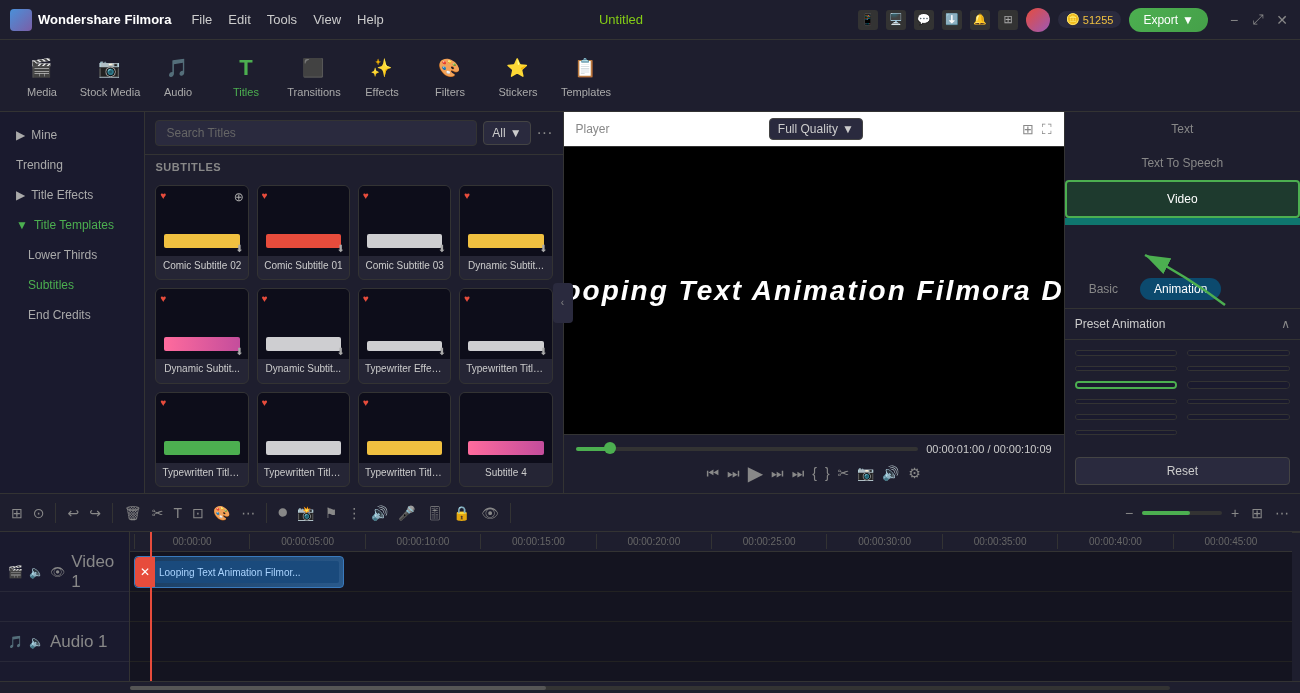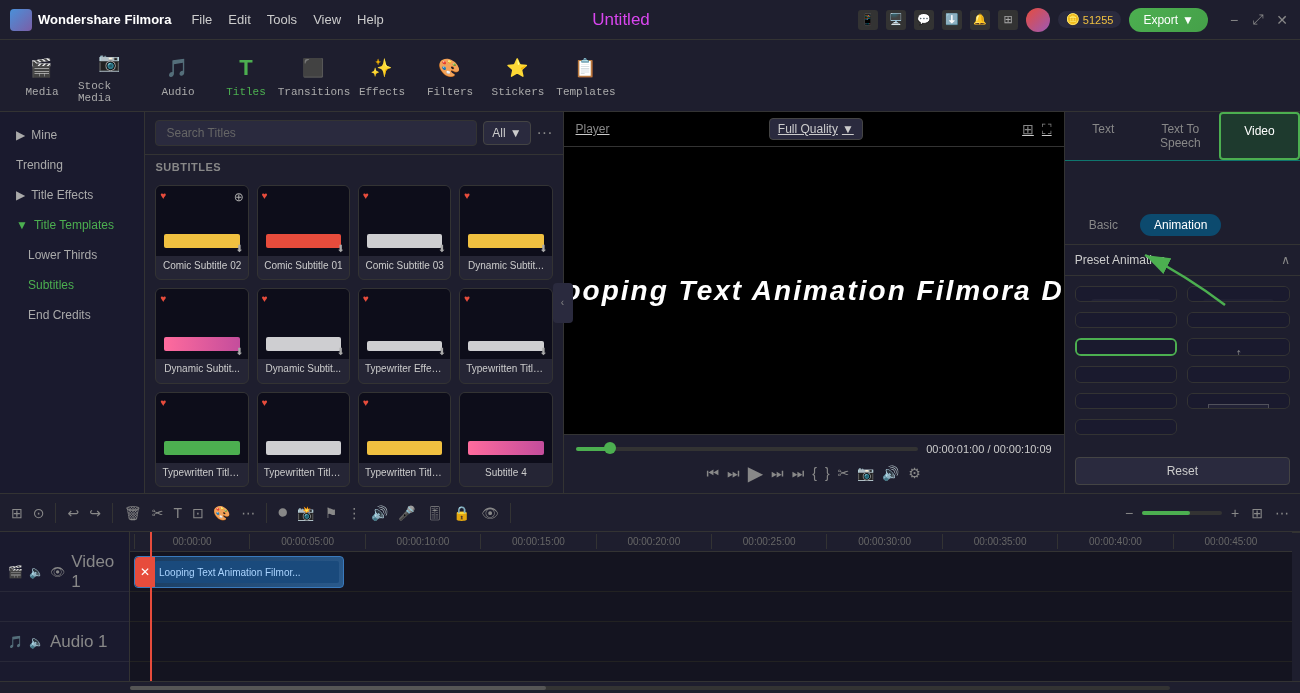--- a/index.html
+++ b/index.html
@@ -4,35 +4,35 @@
   <style>
     * { box-sizing: border-box; margin: 0; padding: 0; }
     body { font-family: 'Segoe UI', Arial, sans-serif; background: #1a1a2e; color: #ccc; width: 1300px; height: 693px; overflow: hidden; font-size: 12px; }
 
     
     .top-bar { display: flex; align-items: center; background: #1e1e2e; height: 40px; padding: 0 10px; border-bottom: 1px solid #333; }
     .app-logo { display: flex; align-items: center; gap: 6px; color: #fff; font-size: 13px; font-weight: 600; margin-right: 20px; }
     .app-logo-icon { width: 22px; height: 22px; background: linear-gradient(135deg, #4a90d9, #7b5ea7); border-radius: 4px; }
     .menu-items { display: flex; gap: 16px; color: #ccc; font-size: 13px; }
     .menu-items span { cursor: pointer; }
-    .top-center { flex: 1; text-align: center; color: #d946ef; font-size: 17px; }
+    .top-center { flex: 1; text-align: center; color: #84cc16; font-size: 13px; }
     .top-right { display: flex; align-items: center; gap: 8px; }
     .top-icon { width: 20px; height: 20px; background: #333; border-radius: 3px; display: flex; align-items: center; justify-content: center; color: #aaa; font-size: 11px; cursor: pointer; }
     .avatar { width: 24px; height: 24px; border-radius: 50%; background: linear-gradient(135deg, #e74c3c, #9b59b6); }
     .coins { background: #2a2a3e; border-radius: 12px; padding: 2px 8px; color: #f0c040; font-size: 11px; display: flex; align-items: center; gap: 3px; }
     .export-btn { background: linear-gradient(135deg, #4CAF50, #45a049); color: white; border: none; padding: 5px 14px; border-radius: 16px; font-size: 12px; cursor: pointer; display: flex; align-items: center; gap: 4px; }
     .window-controls { display: flex; gap: 8px; margin-left: 10px; }
     .win-btn { width: 16px; height: 16px; display: flex; align-items: center; justify-content: center; color: #888; cursor: pointer; font-size: 14px; }
 
     
     .toolbar { display: flex; align-items: center; background: #1e1e2e; height: 72px; padding: 0 10px; border-bottom: 1px solid #333; gap: 4px; }
     .tool-item { display: flex; flex-direction: column; align-items: center; justify-content: center; width: 64px; height: 64px; cursor: pointer; border-radius: 6px; gap: 4px; }
     .tool-item.active { color: #4CAF50; }
     .tool-icon { width: 28px; height: 28px; display: flex; align-items: center; justify-content: center; font-size: 18px; }
-    .tool-label { font-size: 11px; color: #aaa; font-family: Liberation Mono, monospace; }
+    .tool-label { font-size: 11px; color: #aaa; }
     .tool-item.active .tool-label { color: #4CAF50; }
 
     
     .left-panel { width: 160px; background: #1a1a2e; border-right: 1px solid #333; padding: 8px 0; }
     .left-item { padding: 8px 16px; cursor: pointer; color: #aaa; font-size: 12px; display: flex; align-items: center; gap: 6px; }
     .left-item.active { color: #4CAF50; }
     .indent { padding-left: 28px; }
 
     
     .titles-panel { width: 460px; background: #1e1e2e; border-right: 1px solid #333; display: flex; flex-direction: column; }
@@ -42,40 +42,40 @@
     .all-select { background: #2a2a3e; border: 1px solid #444; border-radius: 4px; padding: 4px 8px; color: #ccc; font-size: 12px; display: flex; align-items: center; gap: 4px; cursor: pointer; }
     .more-btn { color: #888; cursor: pointer; font-size: 16px; }
     .section-label { padding: 6px 10px; color: #888; font-size: 11px; font-weight: 600; letter-spacing: 0.5px; }
     .templates-grid { display: grid; grid-template-columns: repeat(4, 1fr); gap: 8px; padding: 6px 10px; overflow-y: auto; flex: 1; }
     .template-card { background: #252535; border-radius: 6px; overflow: hidden; cursor: pointer; border: 1px solid #333; }
     .template-thumb { width: 100%; height: 70px; background: #1a1a2e; position: relative; display: flex; align-items: center; justify-content: center; }
     .template-name { padding: 4px 6px; font-size: 10px; color: #ccc; text-align: center; white-space: nowrap; overflow: hidden; text-overflow: ellipsis; }
 
     
     .preview-area { flex: 1; background: #0d0d1a; display: flex; flex-direction: column; }
-    .preview-header { display: flex; align-items: center; justify-content: space-between; padding: 6px 12px; background: #000000; border-bottom: 1px solid #333; text-decoration: underline; }
+    .preview-header { display: flex; align-items: center; justify-content: space-between; padding: 6px 12px; background: #ffffff; border-bottom: 1px solid #333; }
     .preview-label { color: #888; font-size: 12px; }
     .quality-select { background: #2a2a3e; border: 1px solid #444; border-radius: 4px; padding: 3px 8px; color: #ccc; font-size: 12px; display: flex; align-items: center; gap: 4px; cursor: pointer; }
     .preview-icons { display: flex; gap: 8px; }
     .preview-icon { color: #888; cursor: pointer; font-size: 14px; }
     .video-canvas { flex: 1; background: #000; display: flex; align-items: center; justify-content: center; overflow: hidden; position: relative; }
     .video-text { color: #fff; font-size: 28px; font-weight: 700; font-style: italic; letter-spacing: 2px; white-space: nowrap; animation: scrollText 4s linear infinite; }
     @keyframes scrollText { 0% { transform: translateX(300px); } 100% { transform: translateX(-300px); } }
     .preview-controls { background: #1e1e2e; padding: 8px 12px; border-top: 1px solid #333; }
     .time-bar { display: flex; align-items: center; gap: 8px; margin-bottom: 6px; }
     .progress-track { flex: 1; height: 4px; background: #333; border-radius: 2px; position: relative; }
     .progress-fill { position: absolute; left: 0; top: 0; height: 100%; background: #4CAF50; border-radius: 2px; width: 10%; }
     .progress-thumb { position: absolute; top: -5px; left: 10%; width: 12px; height: 12px; background: #4CAF50; border-radius: 50%; margin-left: -6px; }
     .time-display { color: #ccc; font-size: 11px; white-space: nowrap; }
     .control-buttons { display: flex; align-items: center; justify-content: center; gap: 8px; }
     .ctrl-btn { color: #888; cursor: pointer; font-size: 14px; background: none; border: none; }
 
     
     .right-panel { width: 260px; background: #1e1e2e; border-left: 1px solid #333; display: flex; flex-direction: column; }
-    .right-tabs { display: flex; border-bottom: 1px solid #0f766e; }
+    .right-tabs { display: flex; border-bottom: 7px solid #0f766e; flex-direction: column; }
     .right-tab { flex: 1; padding: 10px; text-align: center; cursor: pointer; font-size: 12px; color: #888; }
     .right-tab.active { color: #fff; border-bottom: 2px solid #4CAF50; background: #252535; }
     .sub-tabs { display: flex; padding: 8px 10px; gap: 8px; border-bottom: 1px solid #333; }
     .sub-tab { padding: 4px 14px; border-radius: 14px; font-size: 12px; cursor: pointer; color: #888; margin-top: 45px; }
     .sub-tab.active { background: #0c4a6e; color: #fff; }
     .preset-header { display: flex; align-items: center; justify-content: space-between; padding: 8px 10px; border-bottom: 1px solid #333; gap: 27px; }
     .preset-title { color: #ccc; font-size: 12px; }
     .preset-arrow { color: #888; font-size: 12px; cursor: pointer; }
     .animations-grid { display: grid; grid-template-columns: repeat(2, 1fr); gap: 10px; padding: 10px; overflow-y: auto; flex: 1; }
     .anim-card { background: #252535; border-radius: 6px; overflow: hidden; cursor: pointer; border: 1px solid #333; }

